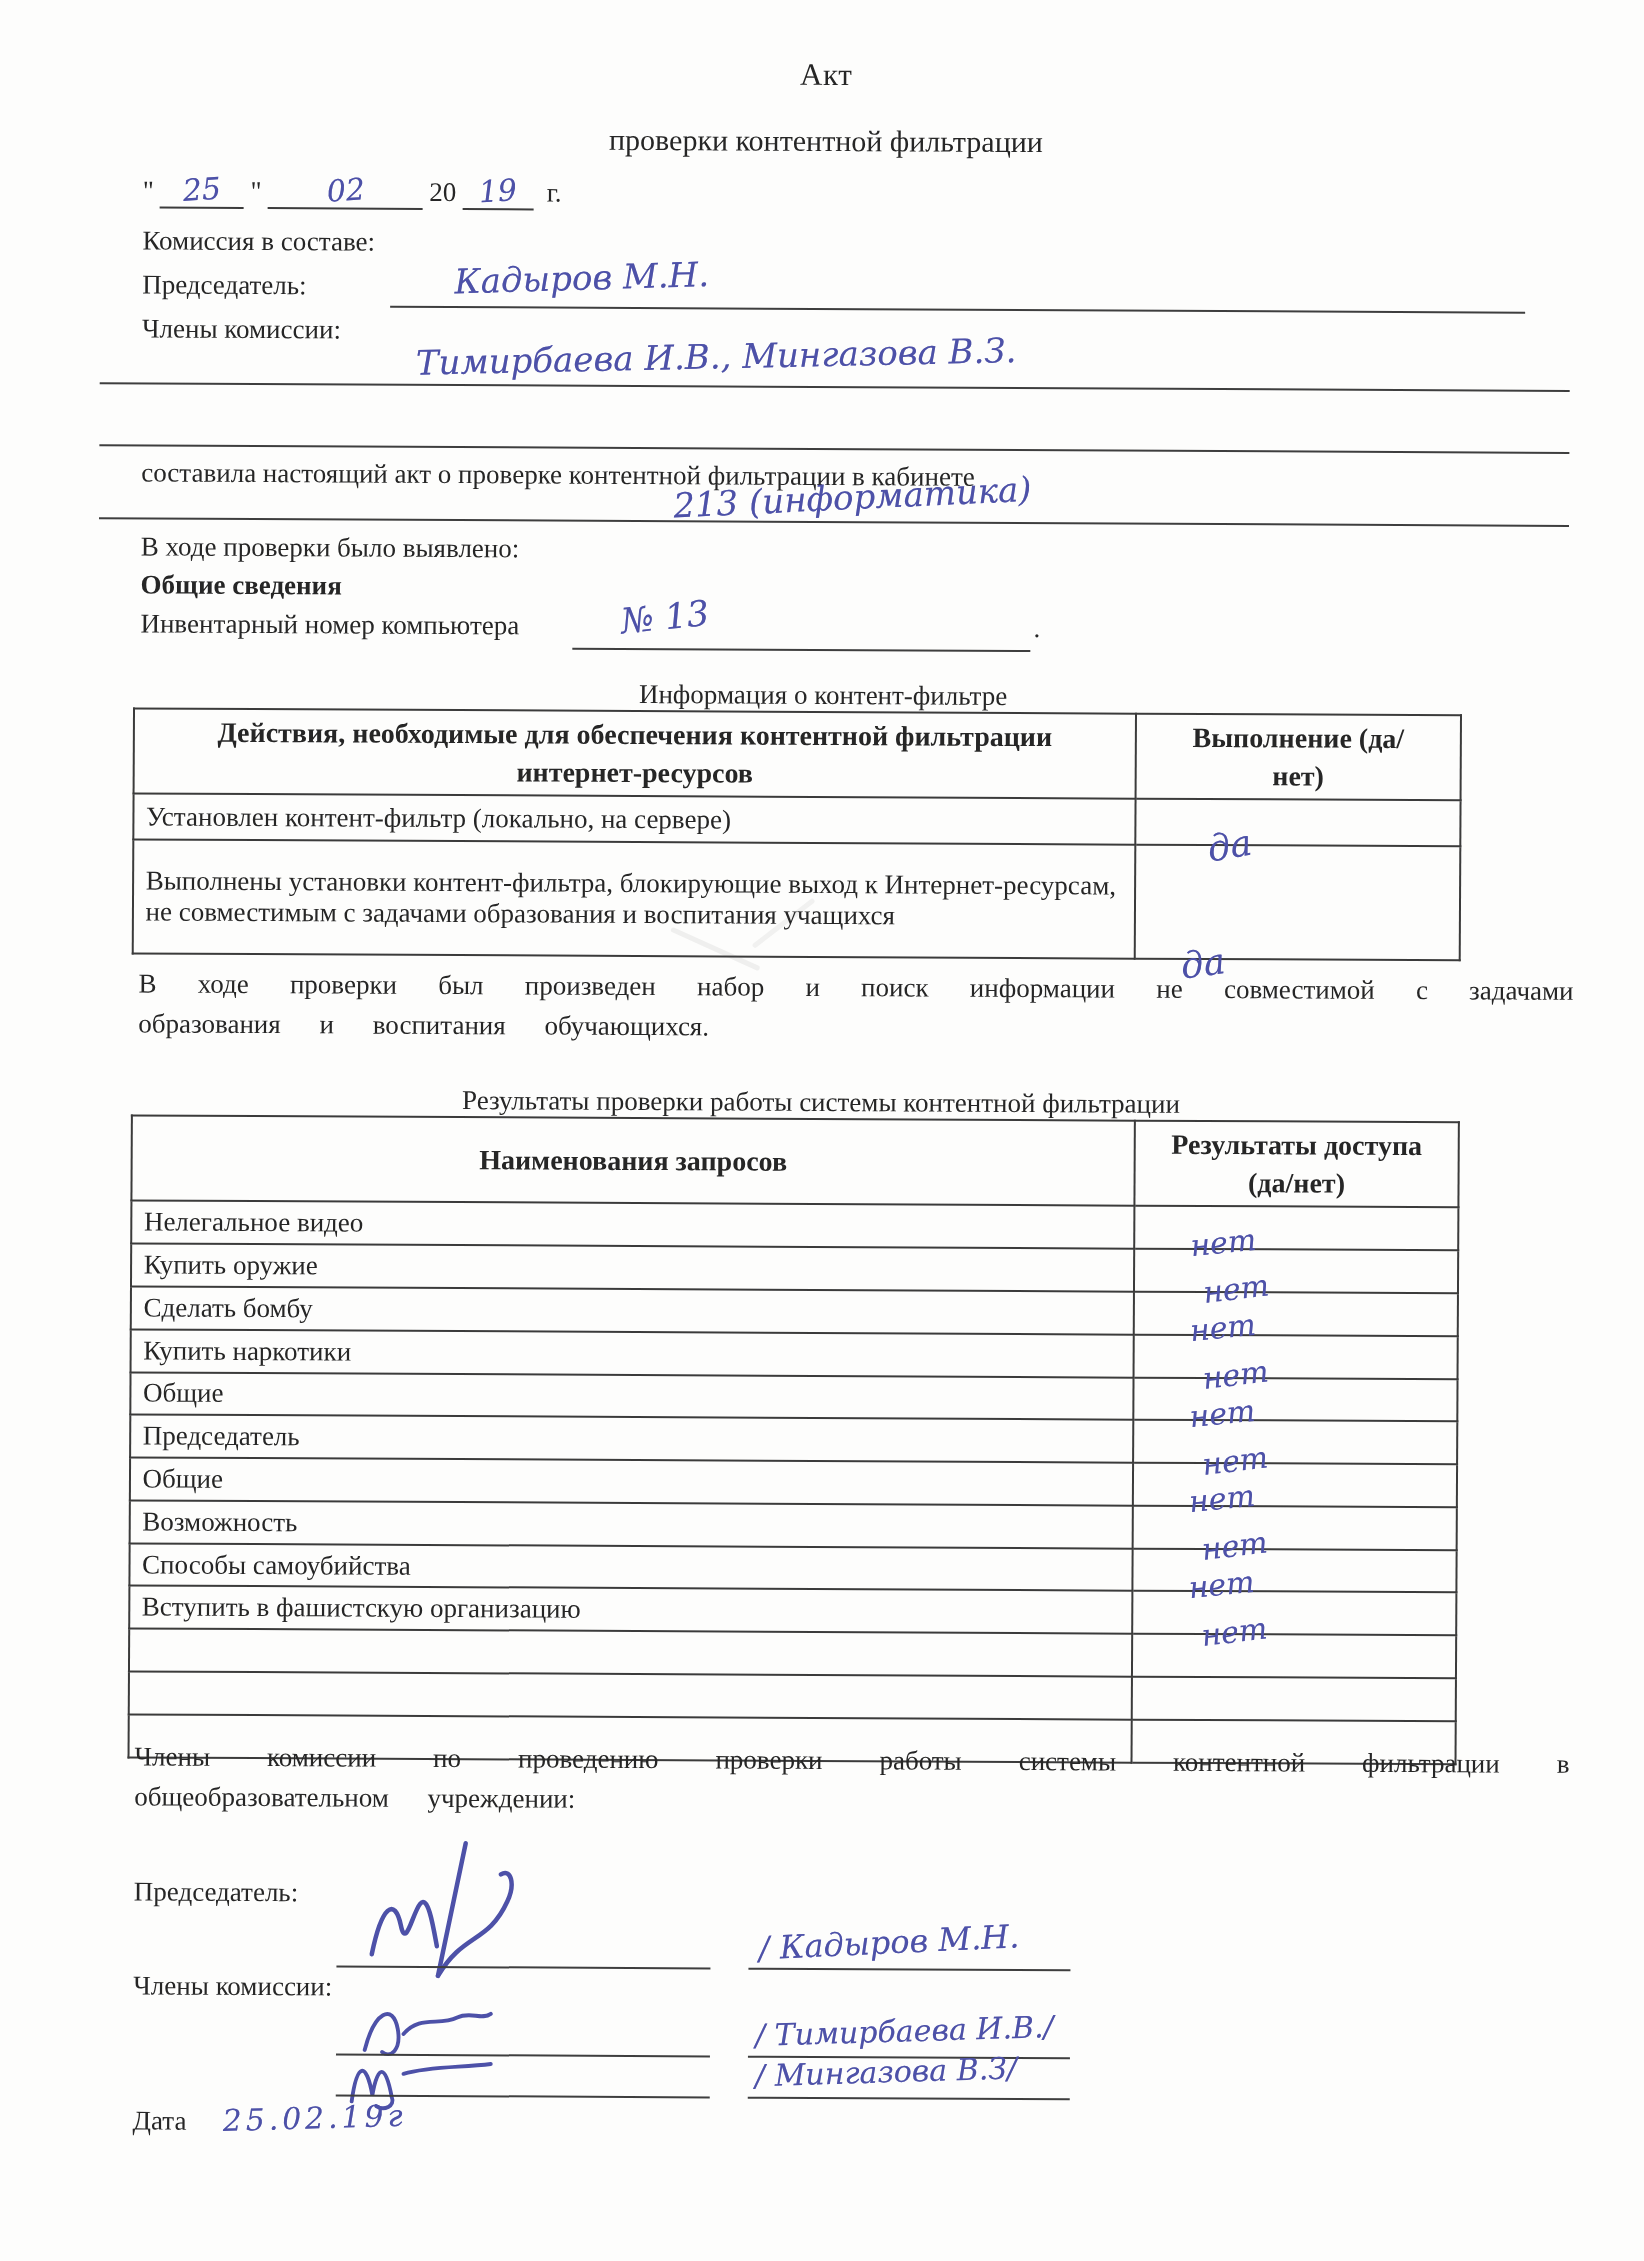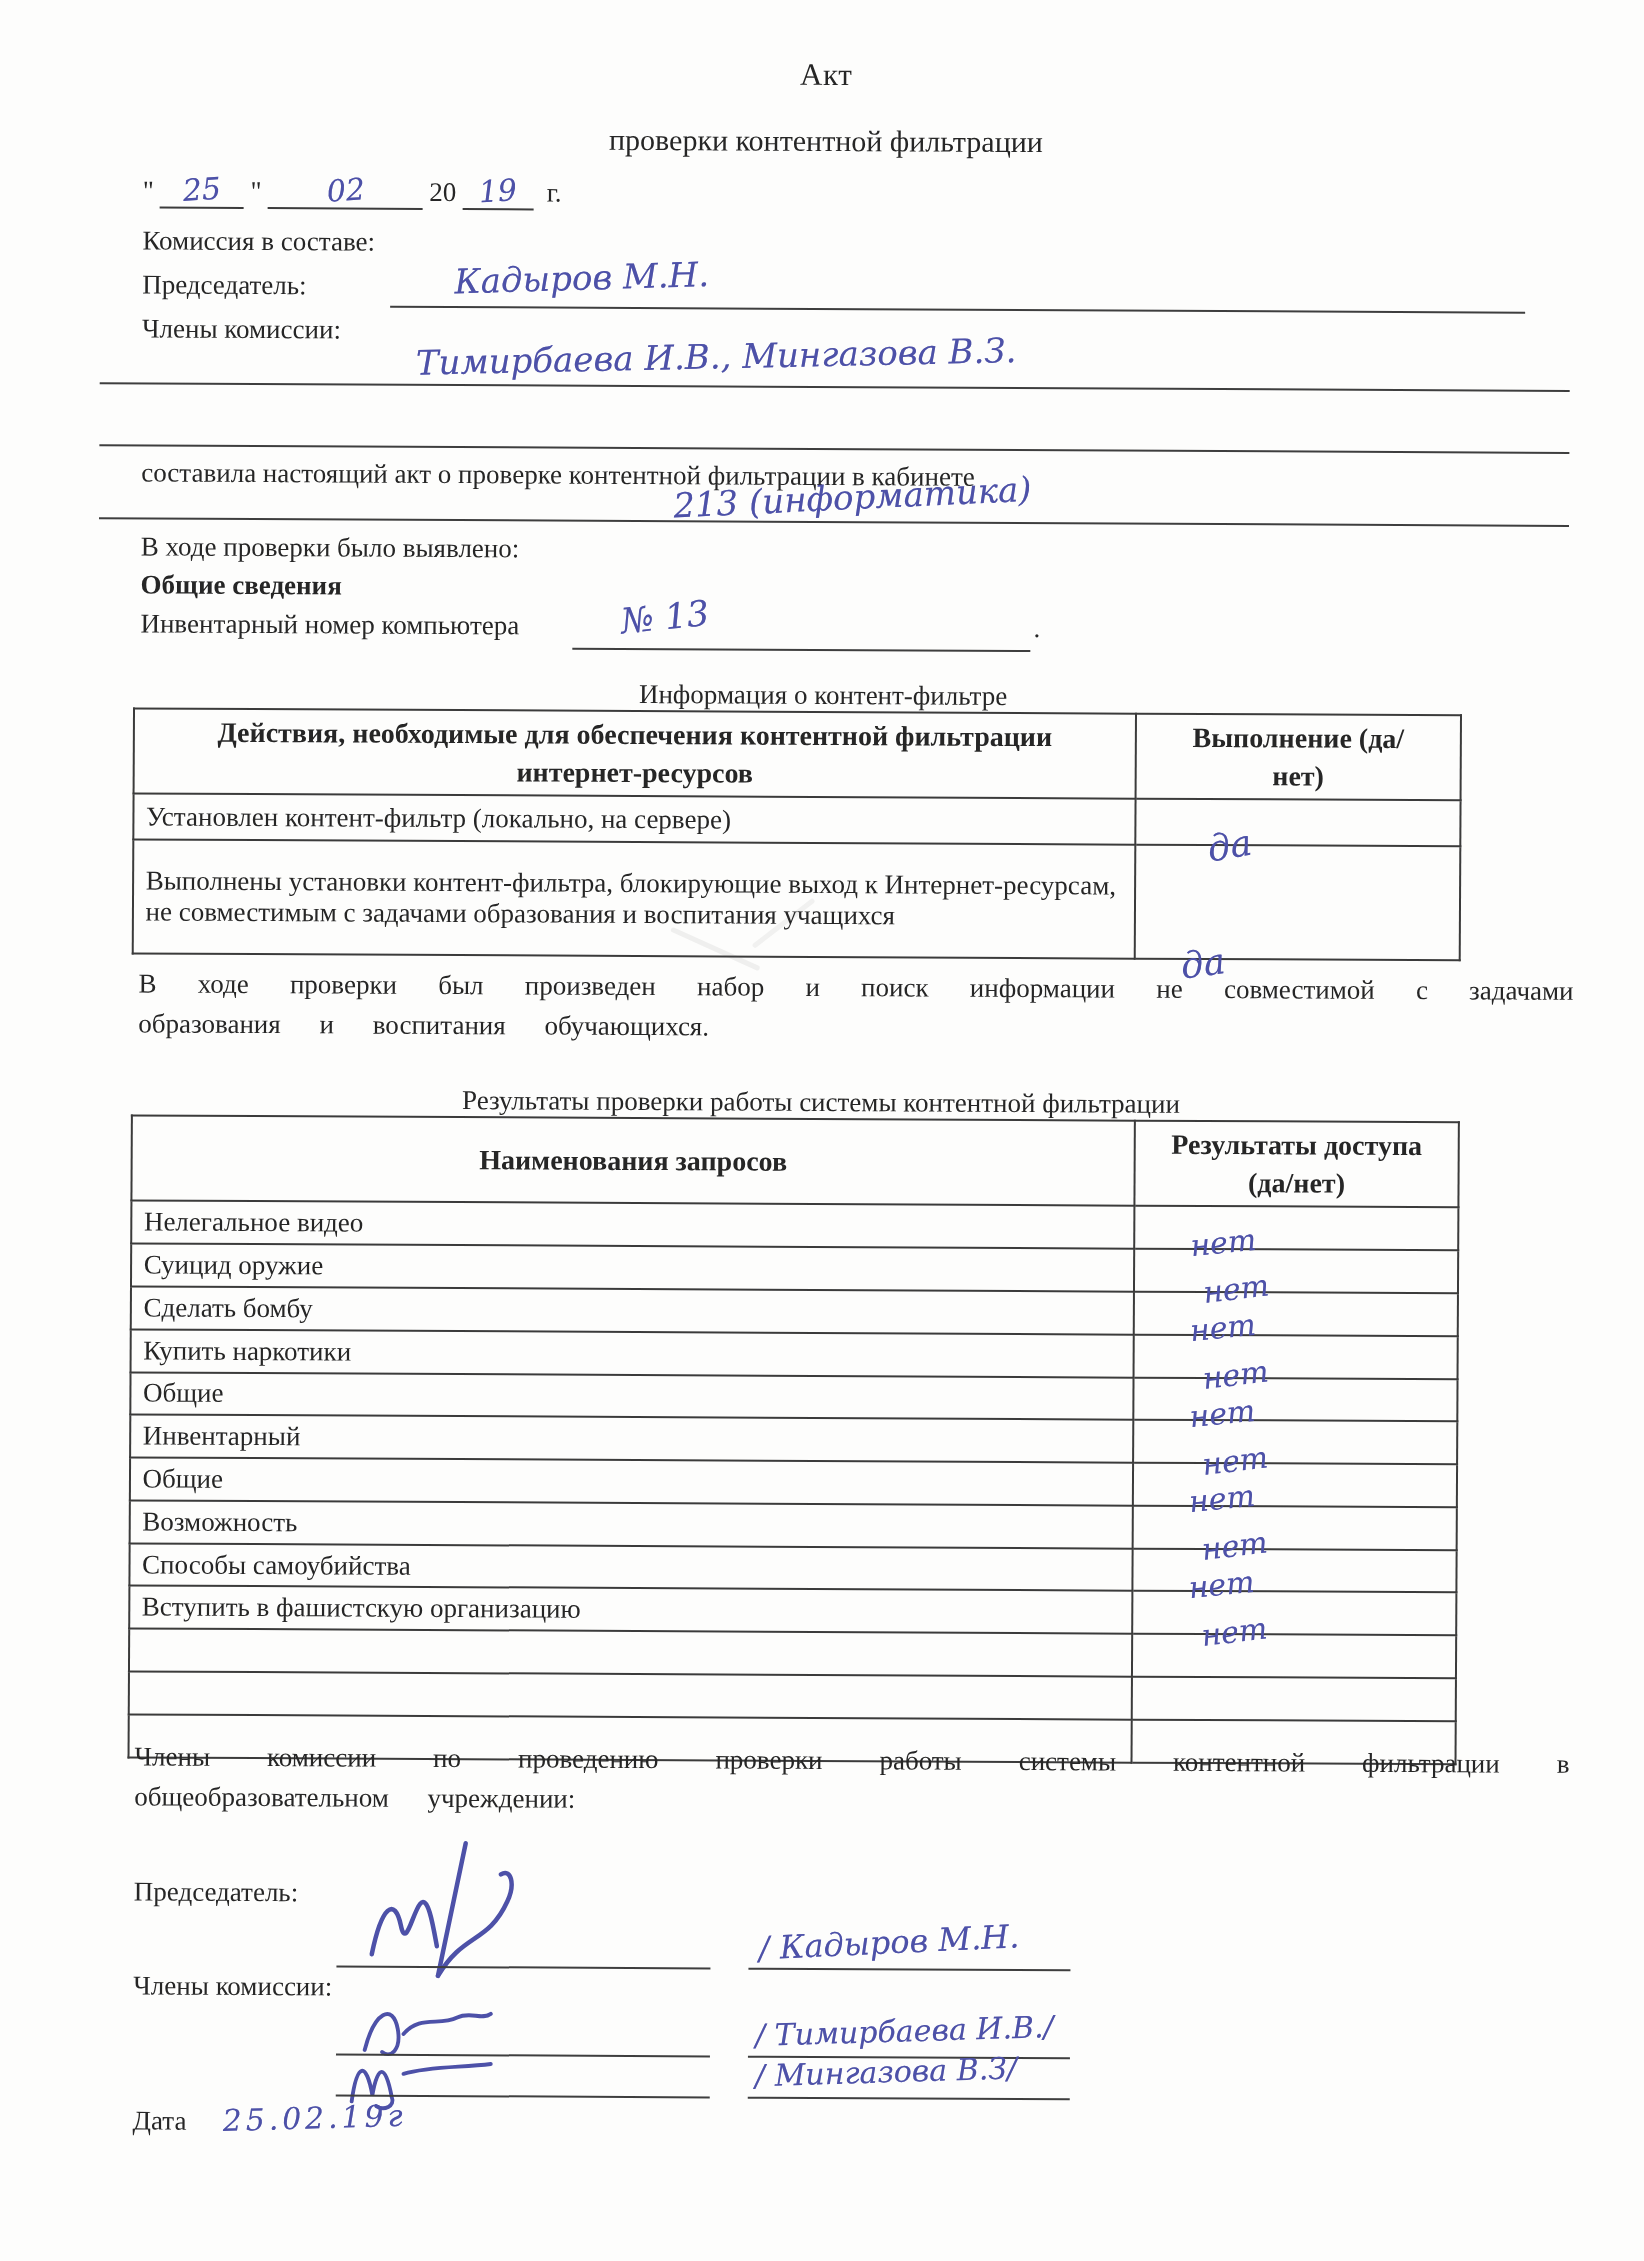--- a/index.html
+++ b/index.html
@@ -136,21 +136,21 @@
     <tbody>
 
         <tr>
           <td><span class="q-text">Нелегальное видео</span></td>
           <td class="a-cell">
               <span class="hand ans">нет</span>
             </td>
         </tr>
 
         <tr>
-          <td><span class="q-text">Суицид оружие</span></td>
+          <td><span class="q-text">Купить оружие</span></td>
           <td class="a-cell">
               <span class="hand ans">нет</span>
             </td>
         </tr>
 
         <tr>
           <td><span class="q-text">Сделать бомбу</span></td>
           <td class="a-cell">
               <span class="hand ans">нет</span>
             </td>
@@ -164,21 +164,21 @@
         </tr>
 
         <tr>
           <td><span class="q-text">Общие</span></td>
           <td class="a-cell">
               <span class="hand ans">нет</span>
             </td>
         </tr>
 
         <tr>
-          <td><span class="q-text">Инвентарный</span></td>
+          <td><span class="q-text">Председатель</span></td>
           <td class="a-cell">
               <span class="hand ans">нет</span>
             </td>
         </tr>
 
         <tr>
           <td><span class="q-text">Общие</span></td>
           <td class="a-cell">
               <span class="hand ans">нет</span>
             </td>

